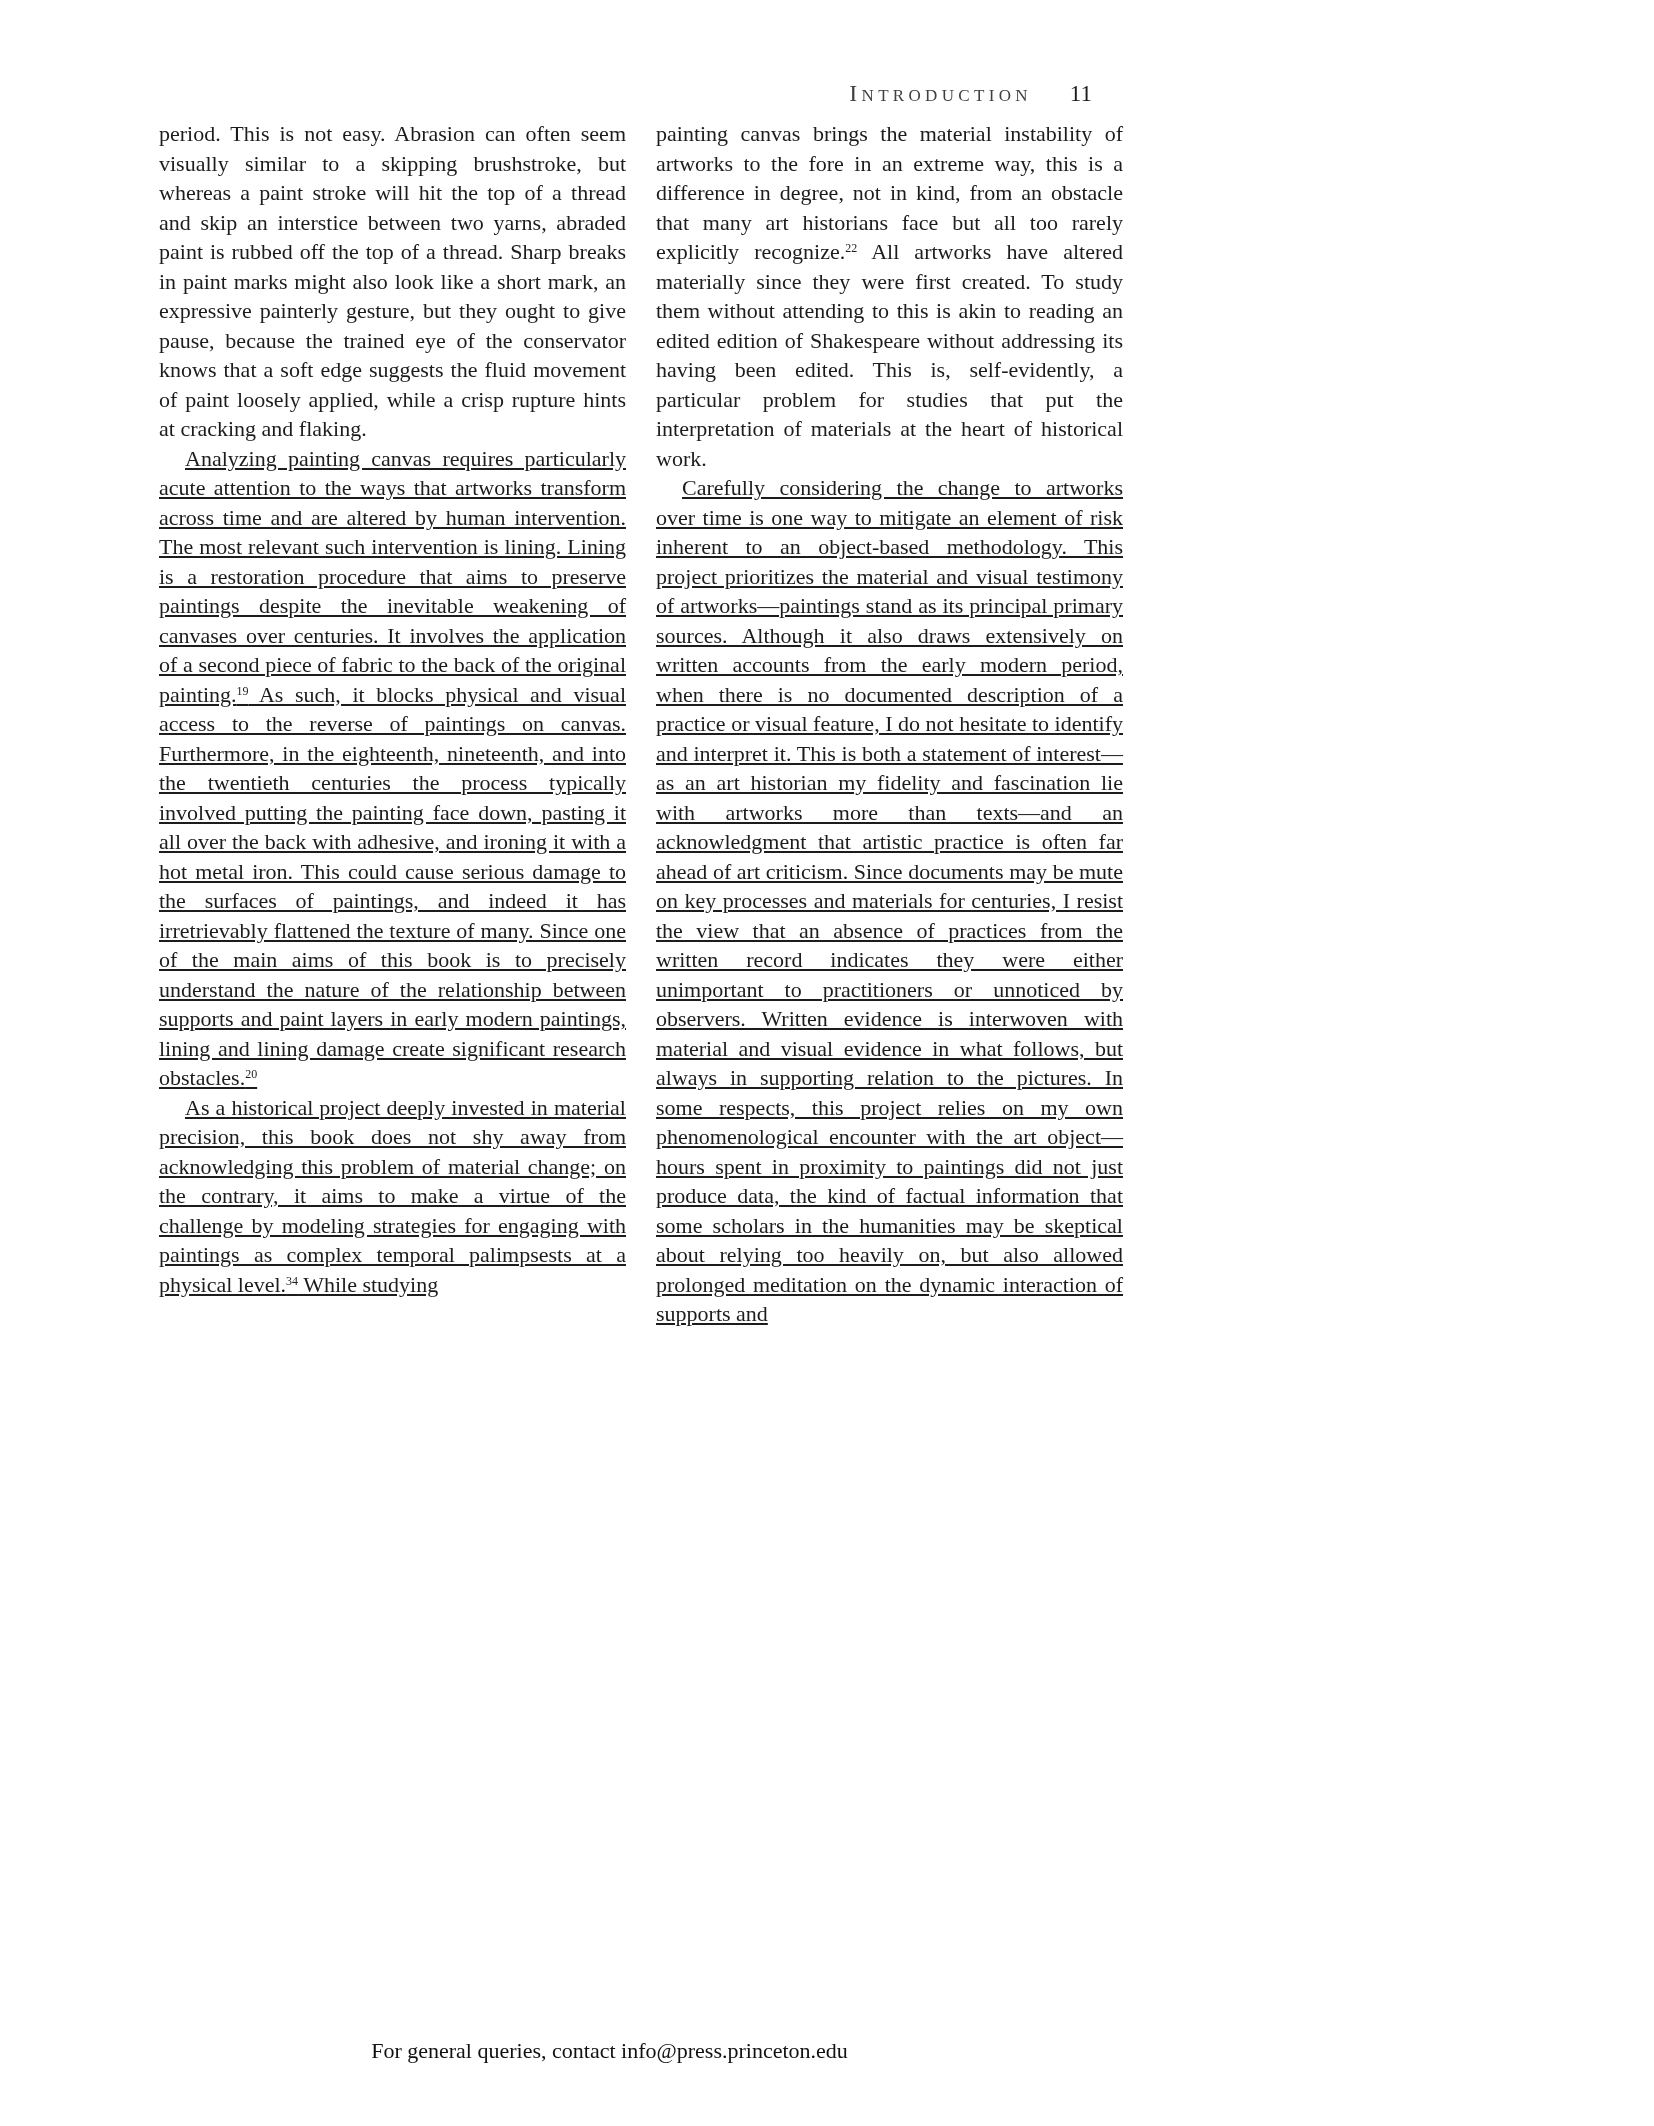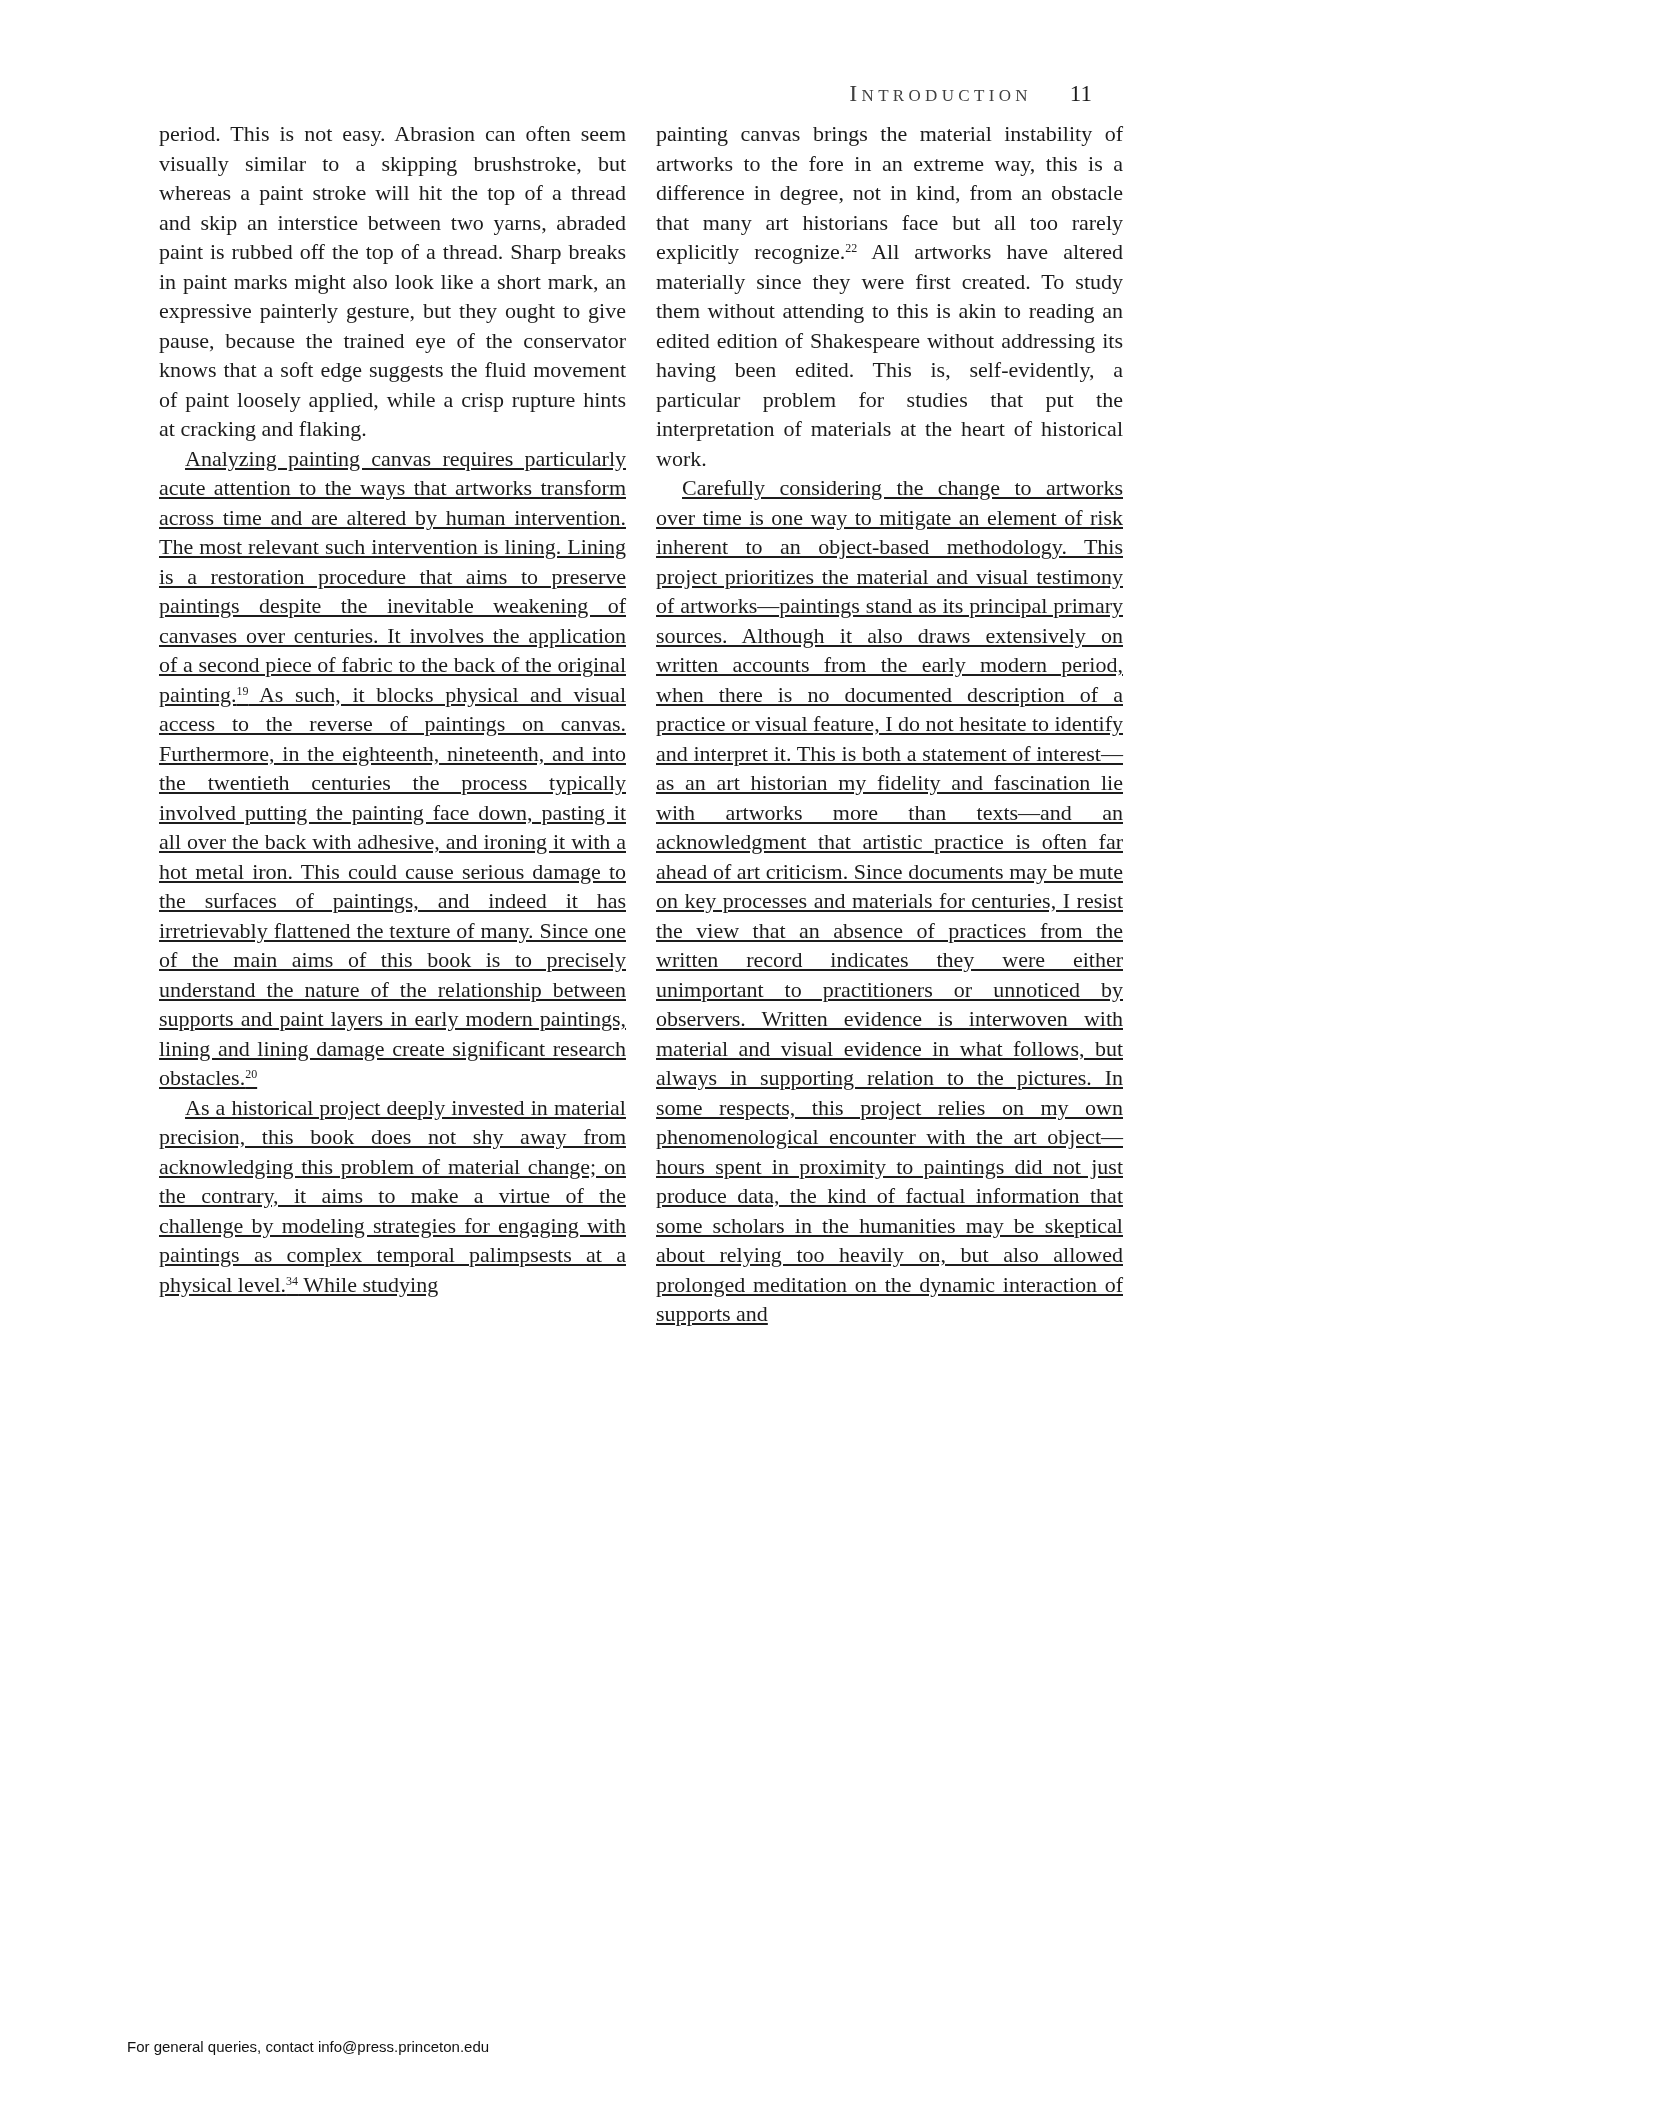--- a/index.html
+++ b/index.html
@@ -73,22 +73,23 @@
     line-height: 0;
     position: relative;
     top: -7px;
     vertical-align: baseline;
   }
   .footer {
     position: absolute;
     left: 127px;
     top: 2038px;
     width: 965px;
-    font-family: Liberation Sans, sans-serif;
-    font-size: 15px;
+    text-align: center;
+    font-family: Liberation Serif, serif;
+    font-size: 22px;
     color: #111111;
   }
 </style>
 </head>
 <body>
 
 <div class="page">
 
 
   <div class="running-header"><span class="running-title">Introduction</span><span class="page-number">11</span></div>

